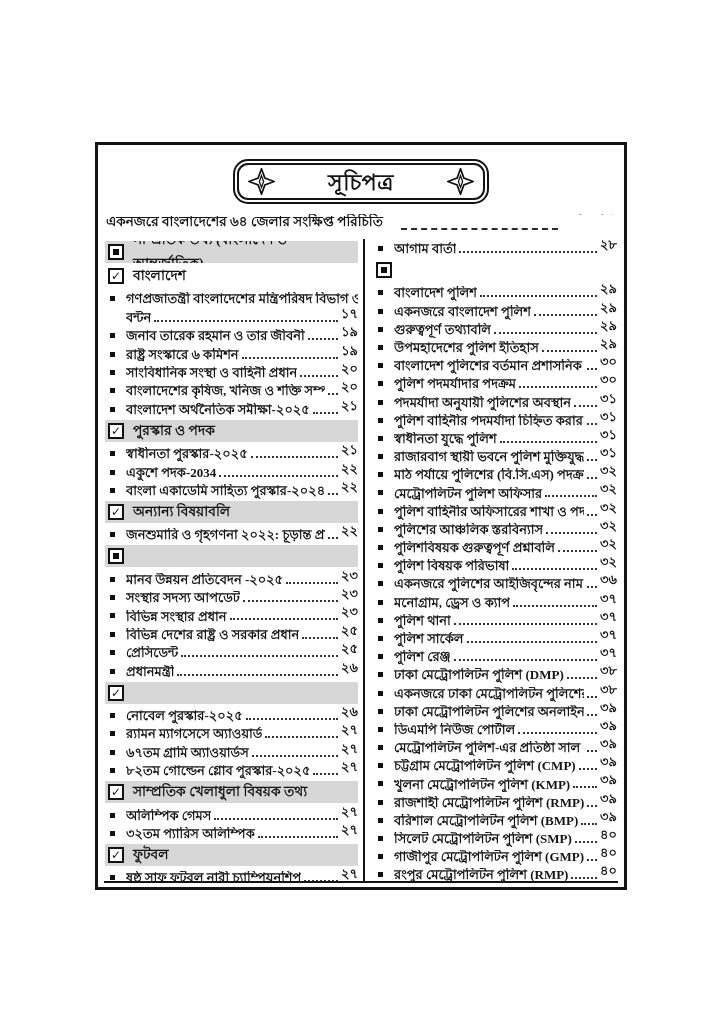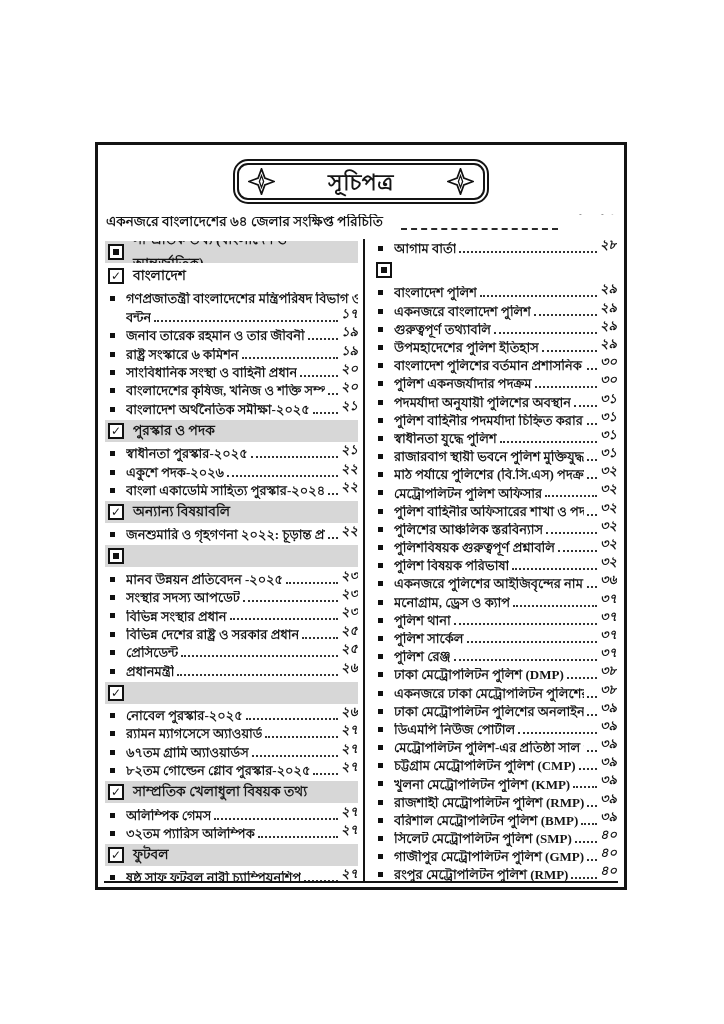--- a/index.html
+++ b/index.html
@@ -74,21 +74,21 @@
   .col-right .entry { height:18.2px; }
   .bullet {
     flex:none; width:5px; height:5px; background:#111;
     margin:0 11px 6px 2px;
   }
   .entry .etext { white-space:nowrap; overflow:hidden; line-height:1.15; }
   .entry .dots {
     flex:1; min-width:10px; border-bottom:2px dotted #333;
     margin:0 3px 4px 3px;
   }
-  .entry .pagenum { flex:none; white-space:nowrap; margin-bottom:1px;font-style:italic; }
+  .entry .pagenum { flex:none; white-space:nowrap; margin-bottom:1px; }
   .entry.cont { padding-left:21px;justify-content:space-between; }
   .entry.nolead .etext { flex:1; }
 </style>
 </head>
 <body>
 
 <div class="frame">
 
   <div class="titlebar">
     <div class="titlebar-inner">
@@ -166,21 +166,21 @@
           <span class="sec-label">পুরস্কার ও পদক</span>
         </div>
         <div class="entry">
           <span class="bullet"></span>
           <span class="etext">স্বাধীনতা পুরস্কার-২০২৫</span>
           <span class="dots"></span>
           <span class="pagenum">২১</span>
         </div>
         <div class="entry">
           <span class="bullet"></span>
-          <span class="etext">একুশে পদক-২০২৬</span>
+          <span class="etext">একুশে পদক-2034</span>
           <span class="dots"></span>
           <span class="pagenum">২২</span>
         </div>
         <div class="entry">
           <span class="bullet"></span>
           <span class="etext">বাংলা একাডেমি সাহিত্য পুরস্কার-২০২৪ (ঘোষণা-২০২৫)</span>
           <span class="dots"></span>
           <span class="pagenum">২২</span>
         </div>
         <div class="sec-header bg">
@@ -325,21 +325,21 @@
           <span class="pagenum">২৯</span>
         </div>
         <div class="entry">
           <span class="bullet"></span>
           <span class="etext">বাংলাদেশ পুলিশের বর্তমান প্রশাসনিক কর্মকর্তা</span>
           <span class="dots"></span>
           <span class="pagenum">৩০</span>
         </div>
         <div class="entry">
           <span class="bullet"></span>
-          <span class="etext">পুলিশ একনজর্যাদার পদক্রম</span>
+          <span class="etext">পুলিশ পদমর্যাদার পদক্রম</span>
           <span class="dots"></span>
           <span class="pagenum">৩০</span>
         </div>
         <div class="entry">
           <span class="bullet"></span>
           <span class="etext">পদমর্যাদা অনুযায়ী পুলিশের অবস্থান</span>
           <span class="dots"></span>
           <span class="pagenum">৩১</span>
         </div>
         <div class="entry">

